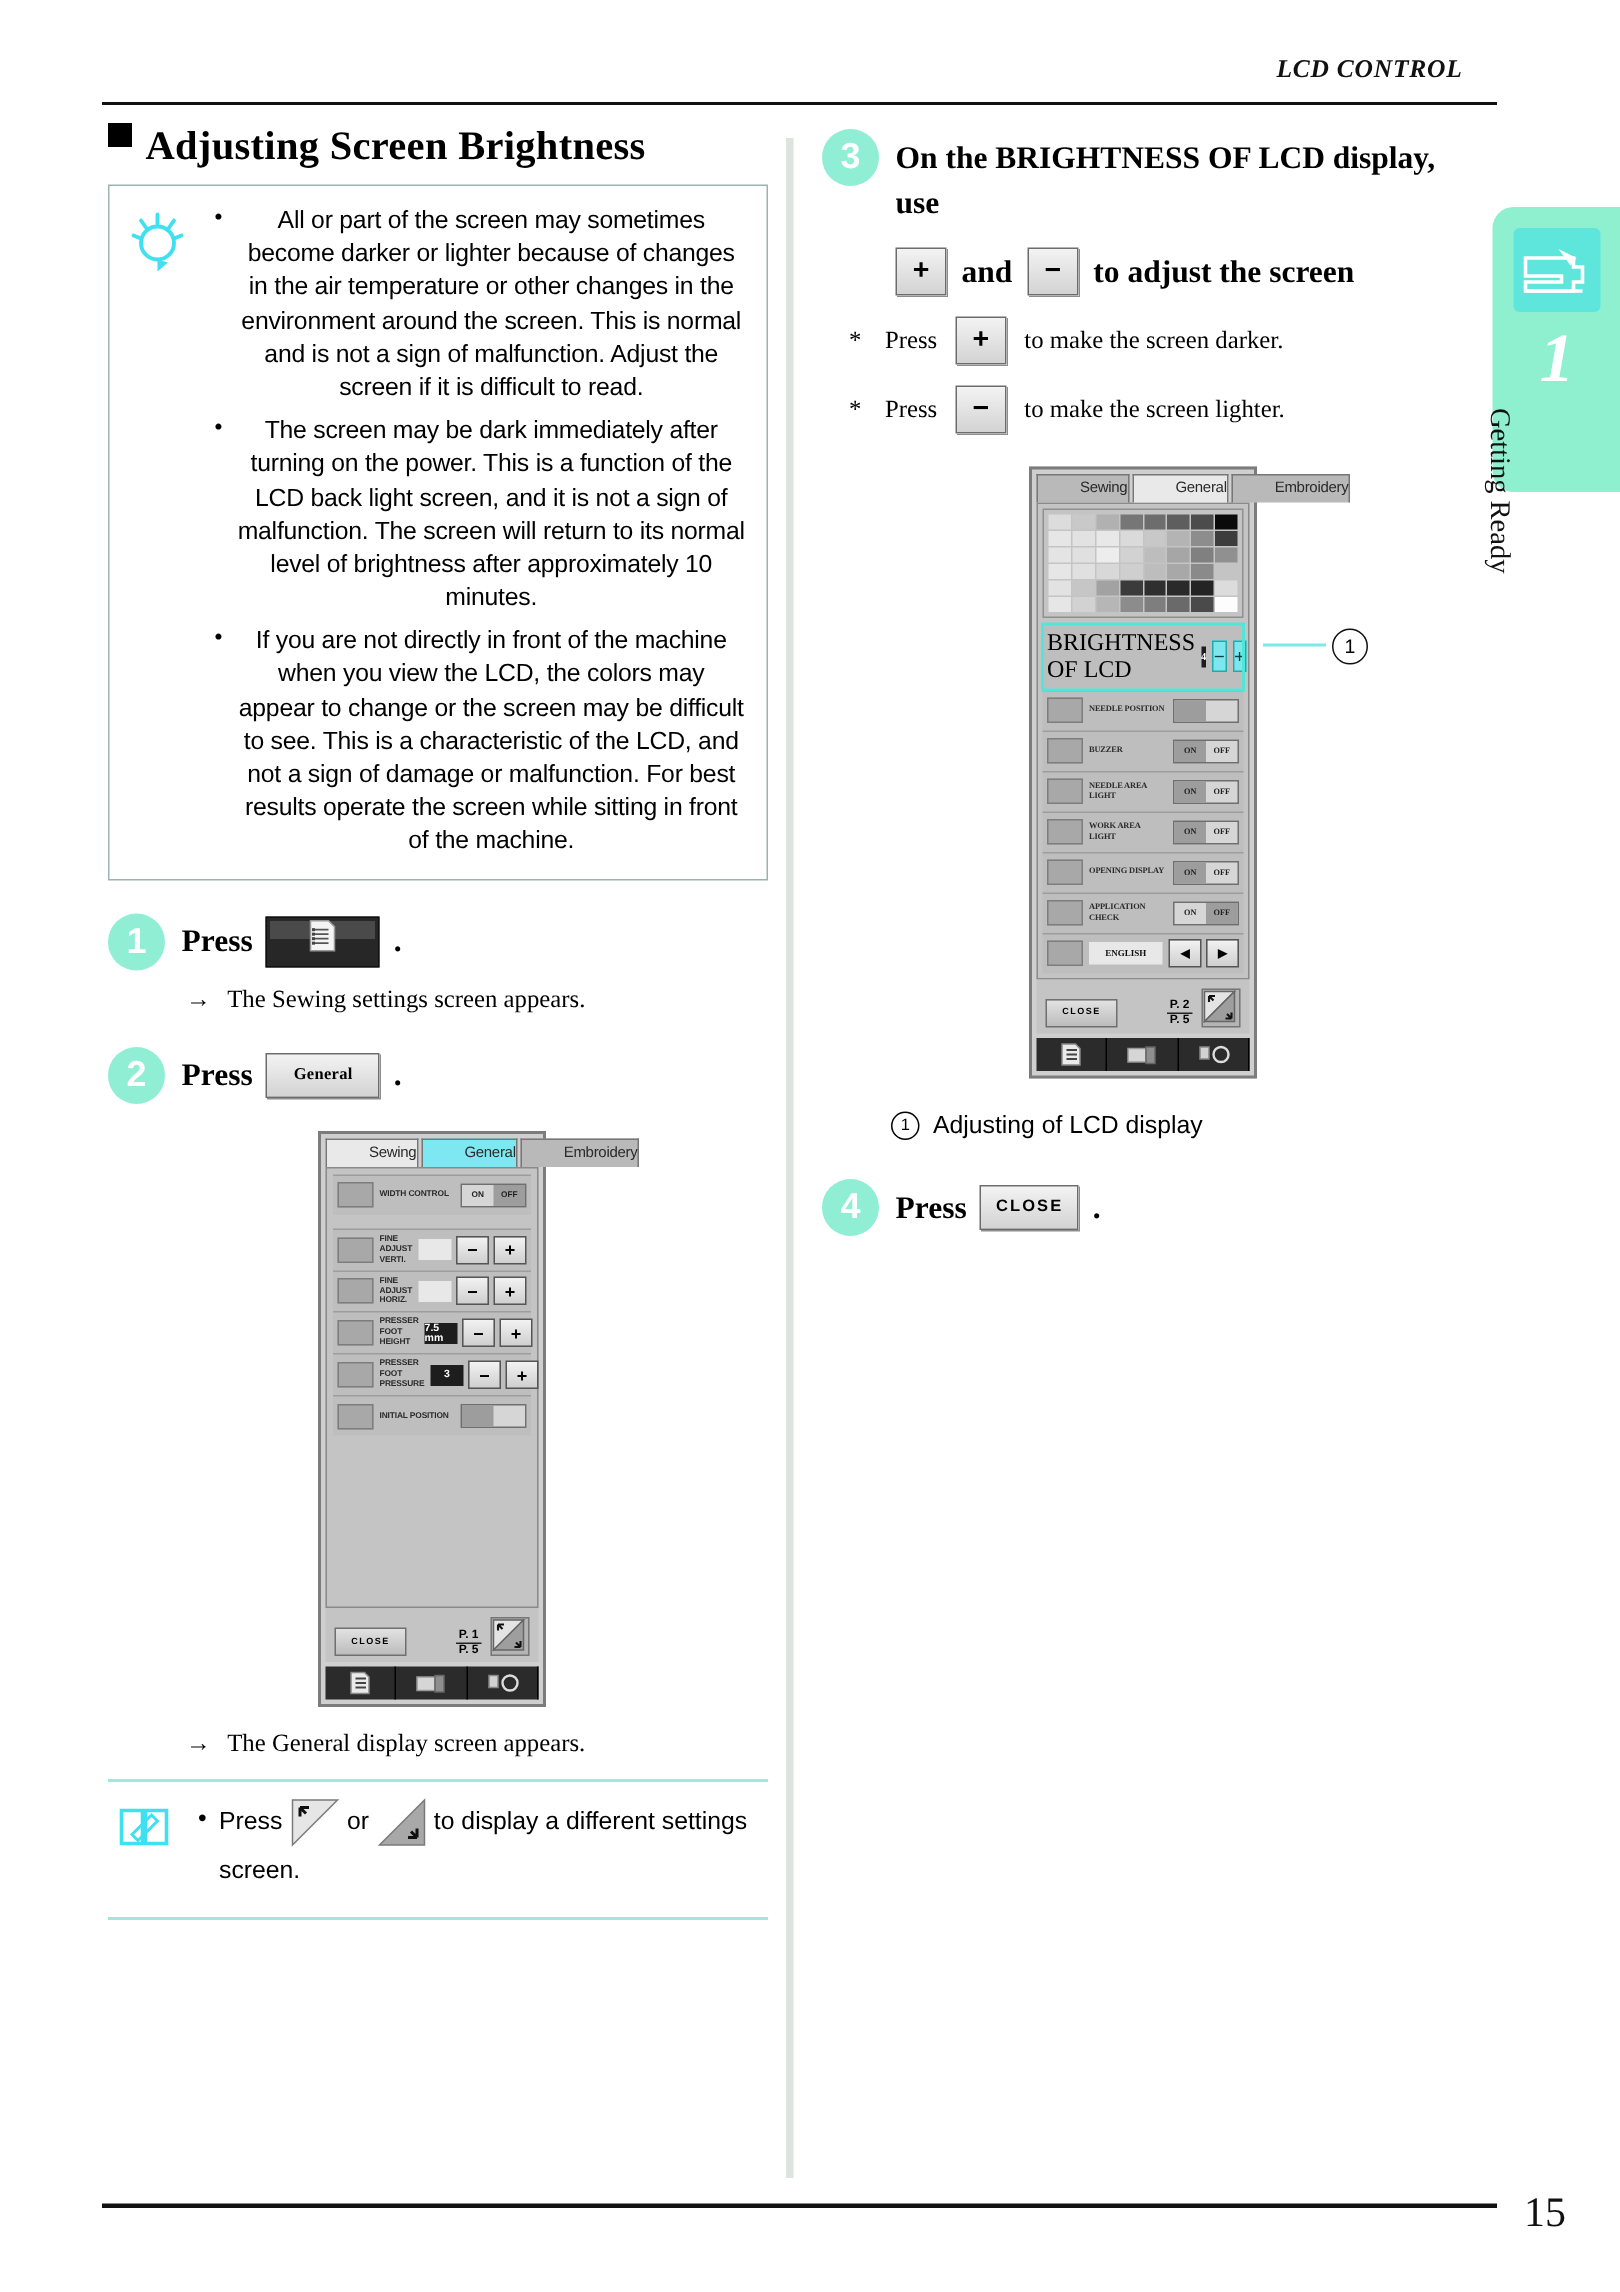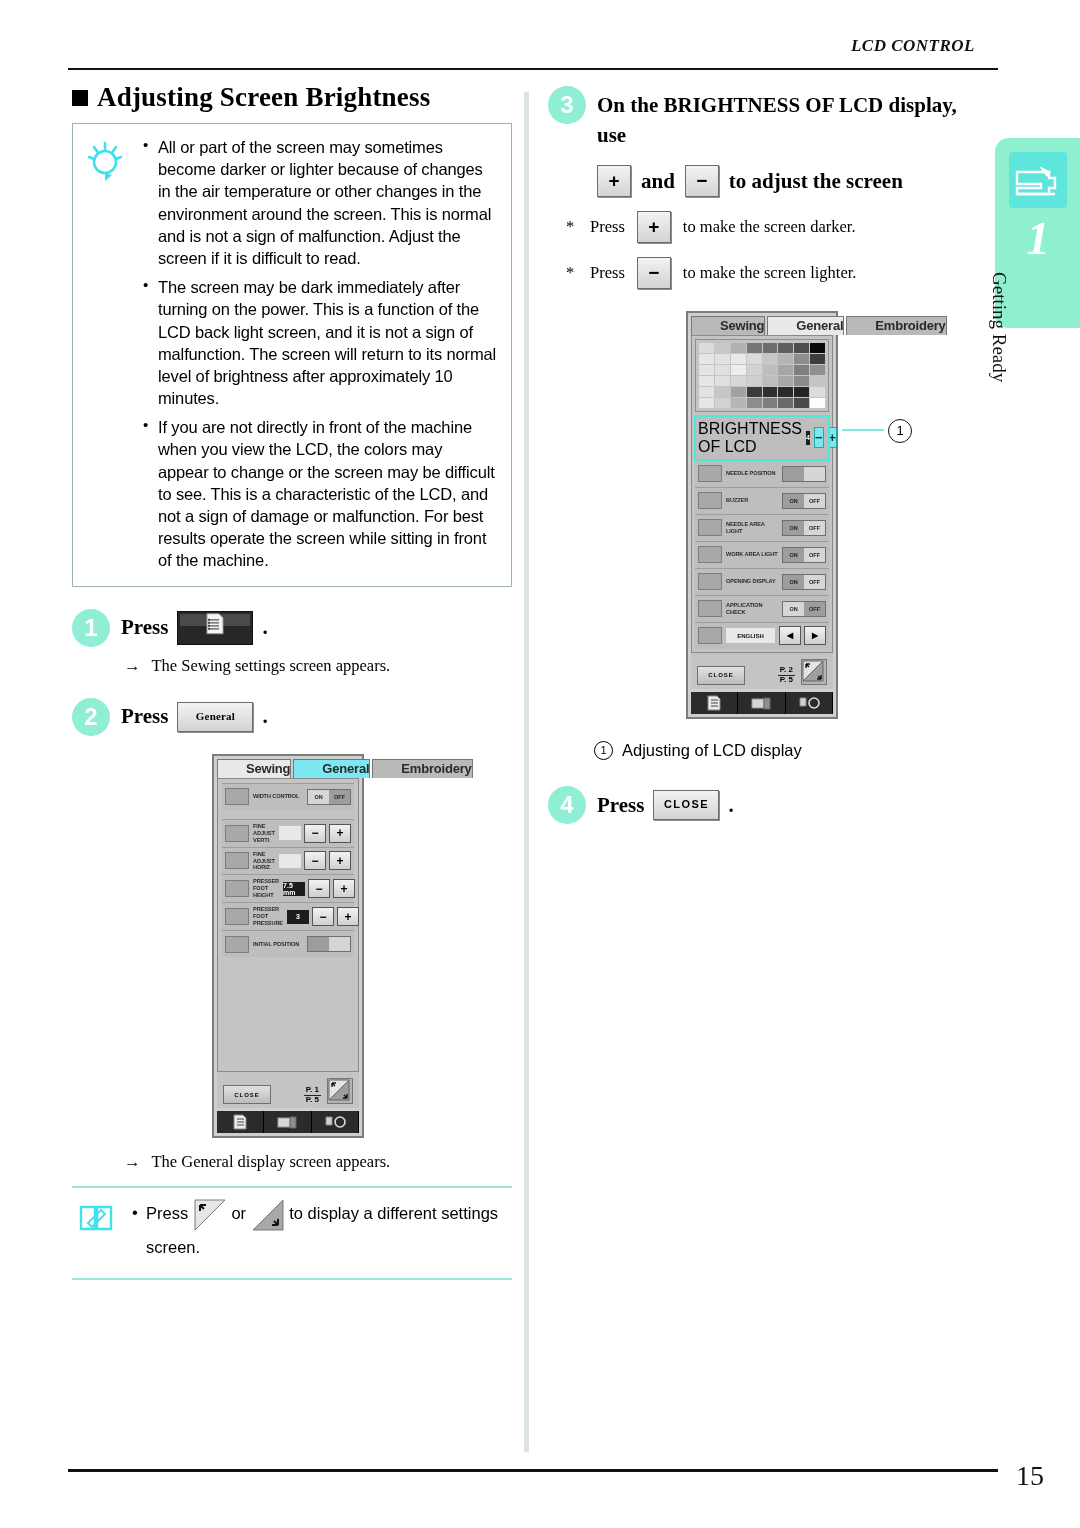--- a/index.html
+++ b/index.html
@@ -59,21 +59,21 @@
   .col-right{ position:absolute; left:548px; top:82px; width:440px; }
   .col-divider{
     position:absolute; left:524px; top:92px; width:5px; height:1360px;
     background:#DCE4E0;
   }
 
   
   .sec-head{
     font-family:"Liberation Serif", serif;
     font-weight:bold; font-size:27px; letter-spacing:.2px;
-    display:flex; align-items:center; gap:9px;
+    display:flex; align-items:flex-start; gap:9px;
     margin:0 0 10px 0;
   }
   .sec-head .sq{
     display:inline-block; width:16px; height:16px; background:#000;
   }
 
   
   .note-box{
     border:1px solid #9BB3B0;
     padding:12px 14px 14px 14px;
@@ -87,21 +87,21 @@
     margin-top:14px;
   }
   .cap-row{ display:flex; gap:10px; align-items:flex-start; }
   .cap-ico{ flex:0 0 auto; width:44px; }
   .cap-body{ flex:1 1 auto; }
   .cap-title{
     font-weight:bold; font-size:20px; color:#7FE3C8;
     line-height:1; margin:2px 0 4px 0;
     font-family:"Liberation Sans", sans-serif;
   }
-  ul.bul{ margin:0; padding:0; list-style:none; }
+  ul.bul{ margin:0; padding:0; list-style:none;text-align:center; }
   ul.bul li{
     position:relative; padding-left:17px;
     font-size:16.5px; line-height:1.345; margin-bottom:7px;
     letter-spacing:-0.15px;
   }
   ul.bul li:last-child{ margin-bottom:0; }
   ul.bul li:before{
     content:"\2022"; position:absolute; left:2px; top:-1px; font-size:15px;
   }
 
@@ -185,24 +185,24 @@
   
   .lcd{
     background:#CFCFCF;
     border:2px solid #7C7C7C;
     box-sizing:border-box;
     font-family:"Liberation Sans", sans-serif;
     position:relative;
   }
   .lcd-tabs{ display:flex; height:19px; padding:3px 3px 0 3px; gap:2px; }
   .lcd-tab{
-    flex:1 1 0; font-size:13px; display:flex; align-items:center;
+    flex:1 1 0; font-size:10px; display:flex; align-items:center;
     justify-content:center;
     background:#B9B9B9; border:1px solid #777; border-bottom:none;
-    color:#2a2a2a; font-weight:bold; letter-spacing:-.2px;padding-left:28px;
+    color:#2a2a2a; font-weight:normal; letter-spacing:-.2px;padding-left:28px;
   }
   .lcd-tab.active-white{ background:#E9E9E9; }
   .lcd-tab.active-cyan{ background:#7DE8F2; }
   .lcd-body{
     background:#C4C4C4; border:1px solid #8a8a8a; margin:0 3px;
     padding:4px;
   }
   .lcd-row{
     display:flex; align-items:center; gap:4px;
     background:#BEBEBE; border-top:1px solid #9d9d9d;
@@ -556,21 +556,21 @@
   </div>
 
   <div style="margin:22px 0 0 138px; position:relative;">
     <div class="lcd" style="width:152px;">
       <div class="lcd-tabs">
         <div class="lcd-tab">Sewing</div>
         <div class="lcd-tab active-white">General</div>
         <div class="lcd-tab">Embroidery</div>
       </div>
 
-      <div class="lcd-body" style="padding:3px;">
+      <div class="lcd-body" style="padding:3px;font-family:Liberation Serif, serif;">
         <div class="greygrid" id="grayscale-grid" style="grid-template-columns: repeat(8, 1fr);">
             <div style="background: rgb(220, 220, 220);"></div>
             <div style="background: rgb(201, 201, 201);"></div>
             <div style="background: rgb(177, 177, 177);"></div>
             <div style="background: rgb(118, 118, 118);"></div>
             <div style="background: rgb(109, 109, 109);"></div>
             <div style="background: rgb(94, 94, 94);"></div>
             <div style="background: rgb(76, 76, 76);"></div>
             <div style="background: rgb(10, 10, 10);"></div>
             <div style="background: rgb(230, 230, 230);"></div>

